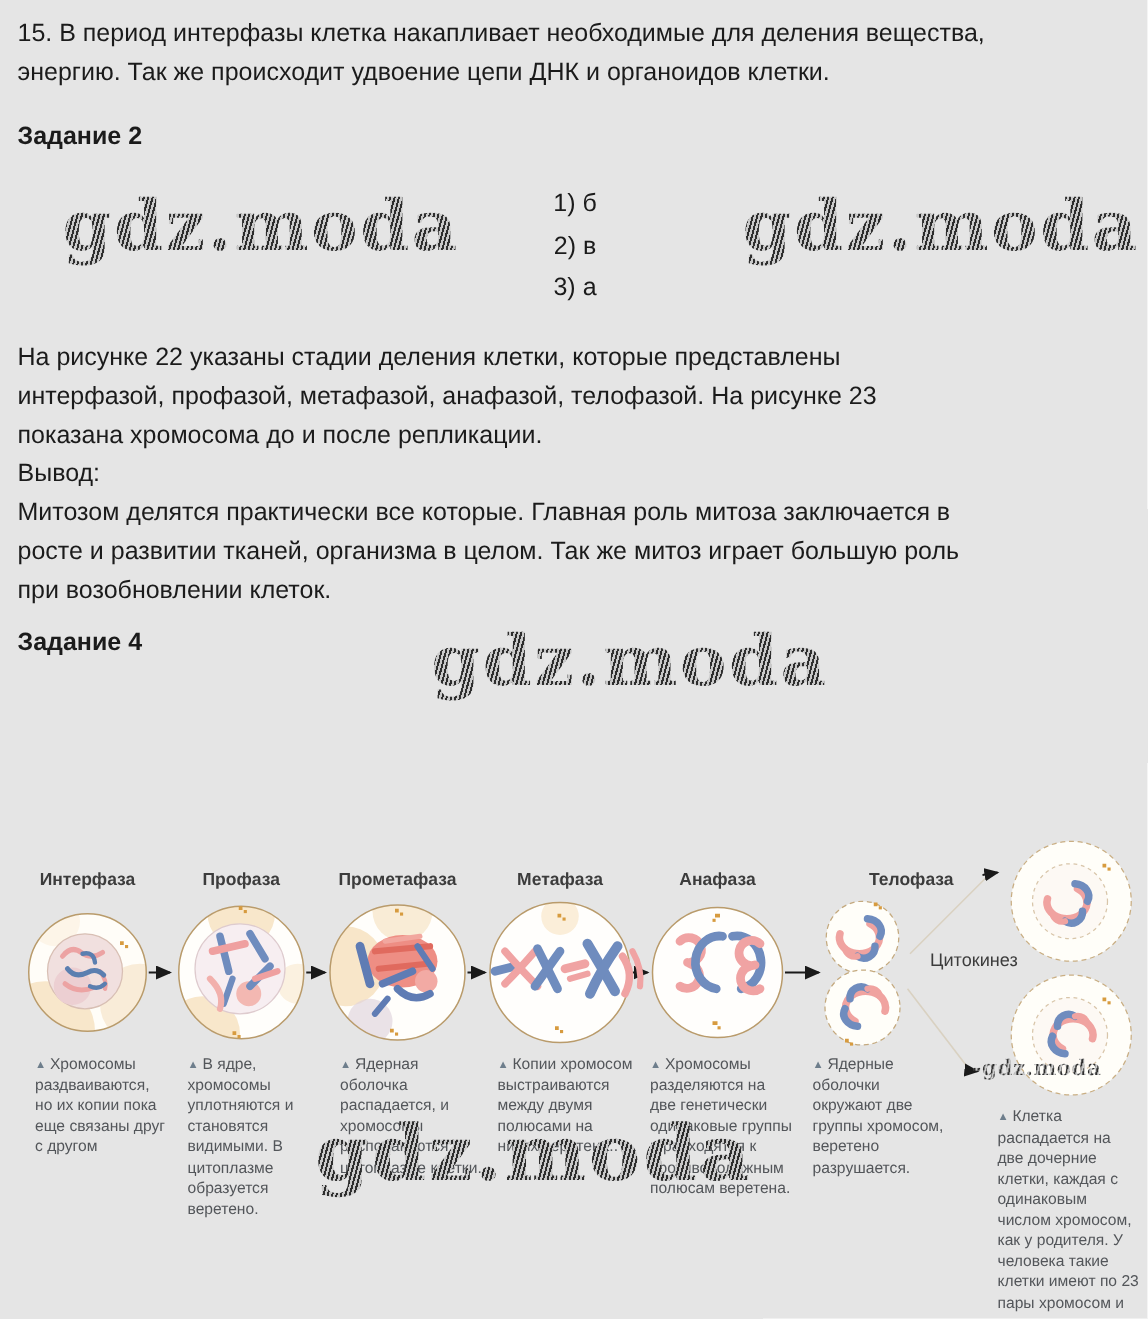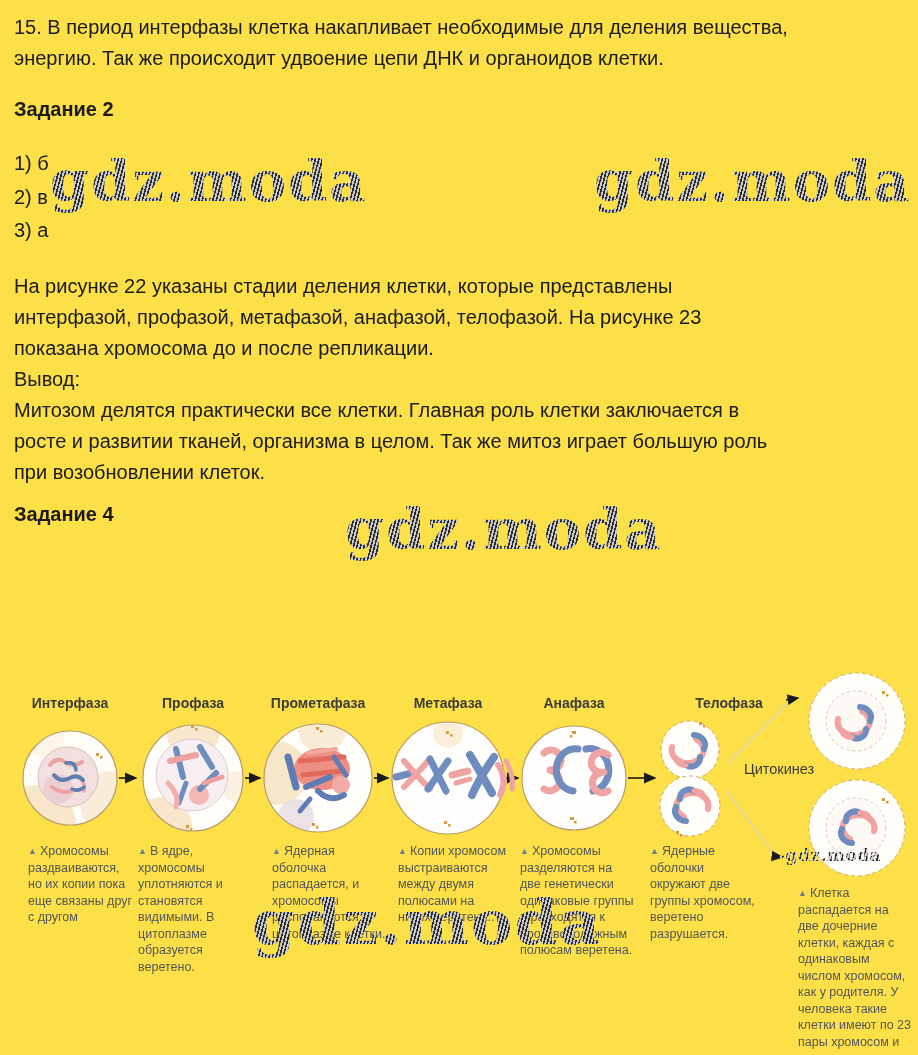--- a/index.html
+++ b/index.html
@@ -1,24 +1,24 @@
 <!DOCTYPE html>
 <html><head>
 <meta charset="utf-8">
 <style>
   html,body{margin:0;padding:0;background:#ffffff;}
   #page{
     position:relative; width:918px; height:1055px; overflow:hidden;
-    background:#fde047; font-family:"Liberation Sans", sans-serif; color:#1b1b1b;
+    background:#e5e5e5; font-family:"Liberation Sans", sans-serif; color:#1b1b1b;
   }
   .textflow{position:absolute; left:14px; top:12px; width:892px;}
   .para{font-size:20px; line-height:31px;}
   .heading{font-size:20px; font-weight:700; line-height:26px;}
   .answers{font-size:20px; line-height:33.5px;}
-  .mt22{margin-top:22px;} .mt26{margin-top:25px;} .mt14{margin-top:13px;}
+  .mt22{margin-top:22px;} .mt26{margin-top:25px;text-align:center;} .mt14{margin-top:13px;}
   .mt24{margin-top:23px;} .mt20{} .mt6{margin-top:6px;}
 
   
   .wm{
     position:absolute; font-family:"DejaVu Serif", serif; font-weight:700;
     letter-spacing:2px; white-space:nowrap; color:#3a3a3a; z-index:5;
   }
   @supports (-webkit-background-clip: text){
     .wm{
       background:repeating-linear-gradient(105deg,#2e2e2e 0 1.6px,#c9c9c9 1.6px 3.4px);
@@ -66,21 +66,21 @@
 
 
     <div class="para mt24">
       <div>На рисунке 22 указаны стадии деления клетки, которые представлены</div>
       <div>интерфазой, профазой, метафазой, анафазой, телофазой. На рисунке 23</div>
       <div>показана хромосома до и после репликации.</div>
     </div>
 
     <div class="para mt20">
       <div>Вывод:</div>
-      <div>Митозом делятся практически все клетки. Главная роль клетки заключается в</div>
+      <div>Митозом делятся практически все которые. Главная роль митоза заключается в</div>
       <div>росте и развитии тканей, организма в целом. Так же митоз играет большую роль</div>
       <div>при возобновлении клеток.</div>
     </div>
 
     <div class="heading mt14">Задание 4</div>
 
   </div>
 
   <div class="wm wm1">gdz.moda</div>
   <div class="wm wm2">gdz.moda</div>
@@ -309,20 +309,20 @@
     <div class="stage-label" style="left:10px">Интерфаза</div>
     <div class="stage-label" style="left:133px">Профаза</div>
     <div class="stage-label" style="left:258px">Прометафаза</div>
     <div class="stage-label" style="left:388px">Метафаза</div>
     <div class="stage-label" style="left:514px">Анафаза</div>
     <div class="stage-label" style="left:669px">Телофаза</div>
 
     <div class="cytolabel">Цитокинез</div>
 
     <div class="caption" style="left:28px;  width:108px"><span class="tri">▲</span><span>Хромосомы раздваиваются, но их копии пока еще связаны друг с другом</span></div>
-    <div class="caption" style="left:138px; width:110px"><span class="tri">▲</span><span>В ядре, хромосомы уплотняются и становятся видимыми. В цитоплазме образуется веретено.</span></div>
+    <div class="caption" style="left:150px; width:110px"><span class="tri">▲</span><span>В ядре, хромосомы уплотняются и становятся видимыми. В цитоплазме образуется веретено.</span></div>
     <div class="caption" style="left:272px; width:114px"><span class="tri">▲</span><span>Ядерная оболочка распадается, и хромосомы располагаются в цитоплазме клетки.</span></div>
     <div class="caption" style="left:398px; width:112px"><span class="tri">▲</span><span>Копии хромосом выстраиваются между двумя полюсами на нитях веретена..</span></div>
     <div class="caption" style="left:520px; width:116px"><span class="tri">▲</span><span>Хромосомы разделяются на две генетически одинаковые группы и расходятся к противоположным полюсам веретена.</span></div>
     <div class="caption" style="left:650px; width:112px"><span class="tri">▲</span><span>Ядерные оболочки окружают две группы хромосом, веретено разрушается.</span></div>
     <div class="caption" style="left:798px; width:114px; top:220px"><span class="tri">▲</span><span>Клетка распадается на две дочерние клетки, каждая с одинаковым числом хромосом, как у родителя. У человека такие клетки имеют по 23 пары хромосом и называются диплоидными.</span></div>
   </div>
 </div>
 
 </body></html>

